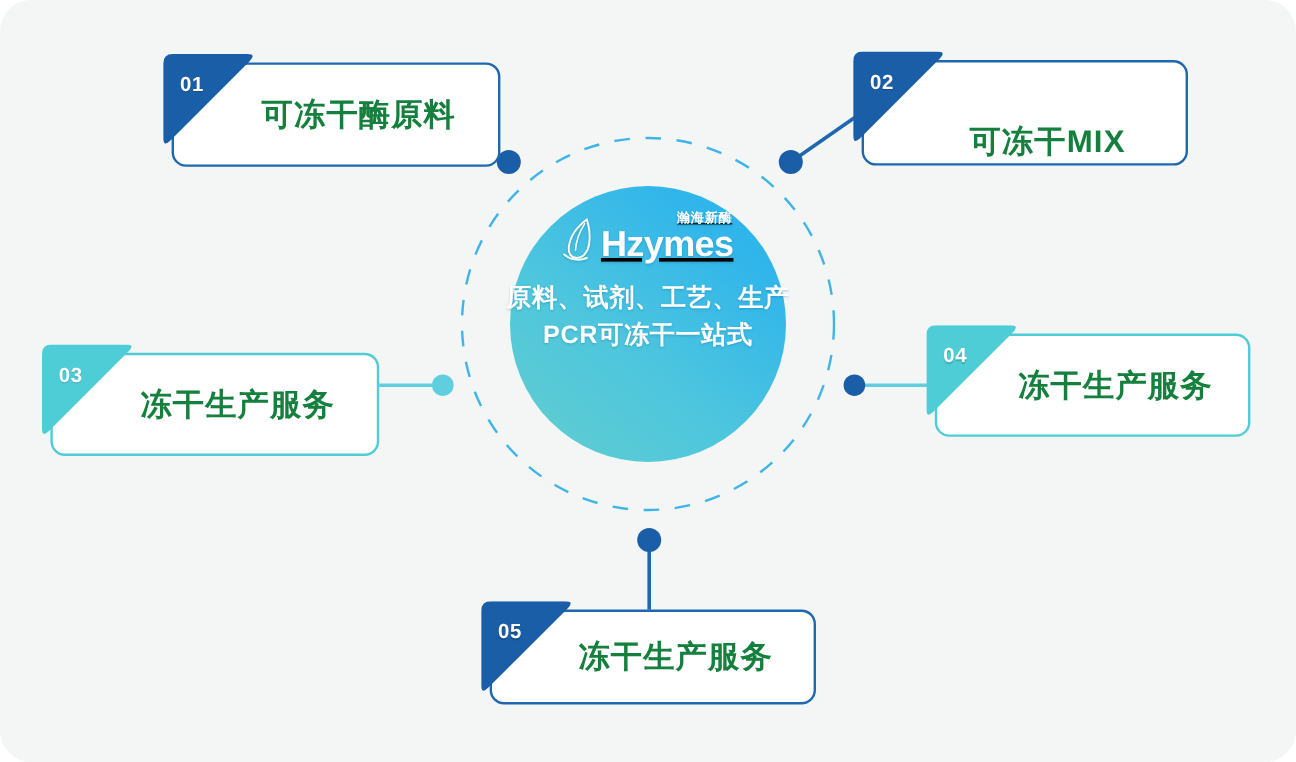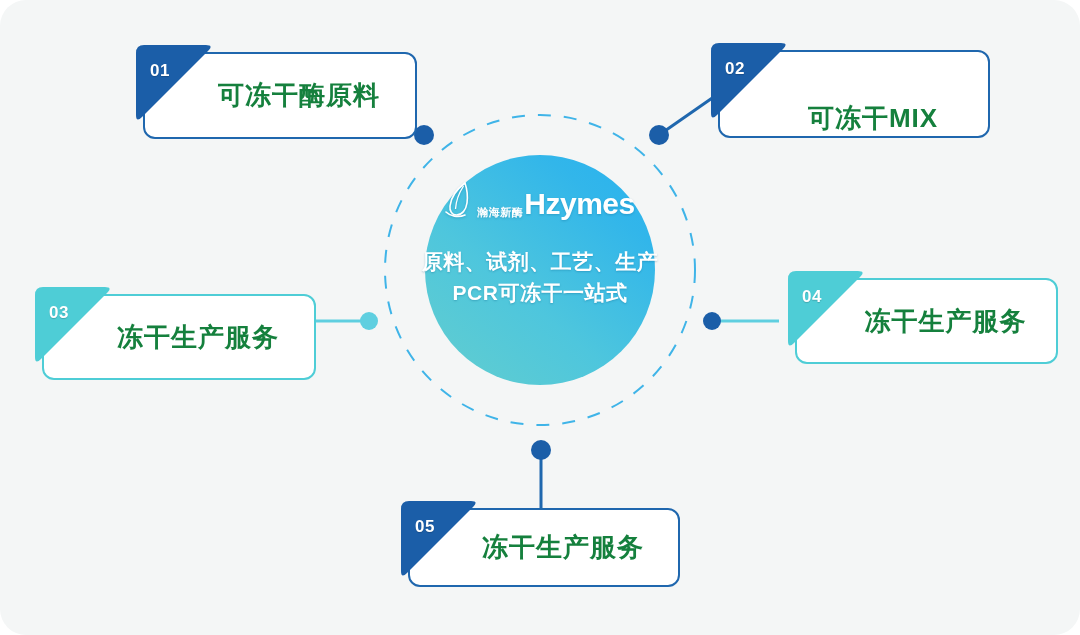--- a/index.html
+++ b/index.html
@@ -42,41 +42,42 @@
   .hub-logo {
     display: flex;
     align-items: flex-end;
     gap: 4px;
     height: 42px;
     filter: drop-shadow(0 1px 1px rgba(0,80,120,.25));
   }
   .hub-logo .mark { width: 28px; height: 38px; }
   .hub-logo .wordblock {
     display: flex;
-    flex-direction: row;
+    flex-direction: column;
     align-items: flex-start;
     line-height: 1;
+    text-decoration: underline;
   }
   .hub-logo .cn {
     color: #ffffff;
     font-size: 11px;
     font-weight: bold;
     letter-spacing: .5px;
     align-self: flex-end;
     margin-bottom: 1px;
     margin-right: 1px;
   }
   .hub-logo .en {
     color: #ffffff;
     font-size: 30px;
     font-weight: bold;
     letter-spacing: -0.5px;
   }
   .hub-tagline {
-    margin-top: 27px;
+    margin-top: 14px;
     color: #ffffff;
     font-size: 21px;
     font-weight: bold;
     line-height: 1.48;
     text-align: center;
     letter-spacing: .5px;
     text-shadow: 0 1px 2px rgba(0,90,130,.30);
   }
   .hub-tagline div { white-space: nowrap; }
 
@@ -189,21 +190,21 @@
   <div class="node cyan" style="left:42px; top:294px; width:274px; height:86px;">
     <div class="corner">
       <svg class="tri" viewBox="0 0 78 78" xmlns="http://www.w3.org/2000/svg">
         <path d="M8 0 H70 Q78 0 72 6 L6 72 Q0 78 0 70 V8 Q0 0 8 0 Z" fill="#4ecdd6"></path>
       </svg>
       <span class="num">03</span>
     </div>
     <span class="label">冻干生产服务</span>
   </div>
 
-  <div class="node cyan" style="left:779px; top:278px; width:263px; height:86px;margin-left:16px;">
+  <div class="node cyan" style="left:779px; top:278px; width:263px; height:86px;">
     <div class="corner">
       <svg class="tri" viewBox="0 0 78 78" xmlns="http://www.w3.org/2000/svg">
         <path d="M8 0 H70 Q78 0 72 6 L6 72 Q0 78 0 70 V8 Q0 0 8 0 Z" fill="#4ecdd6"></path>
       </svg>
       <span class="num">04</span>
     </div>
     <span class="label">冻干生产服务</span>
   </div>
 
   <div class="node blue" style="left:408px; top:508px; width:272px; height:79px;">

